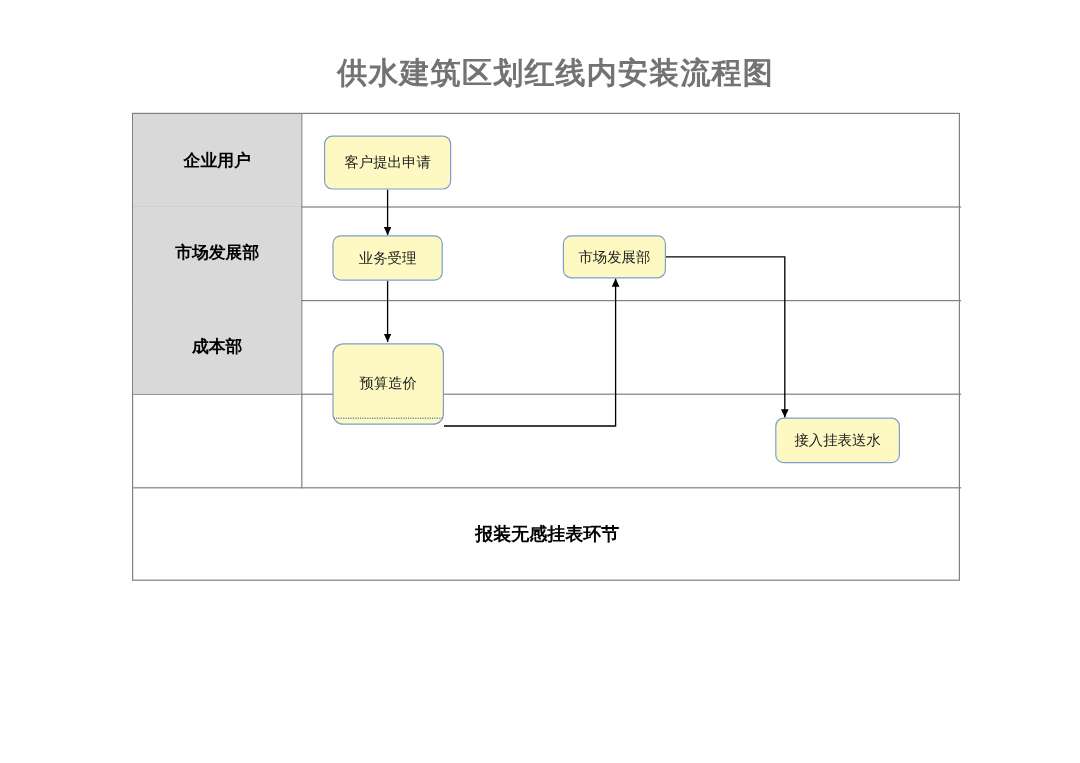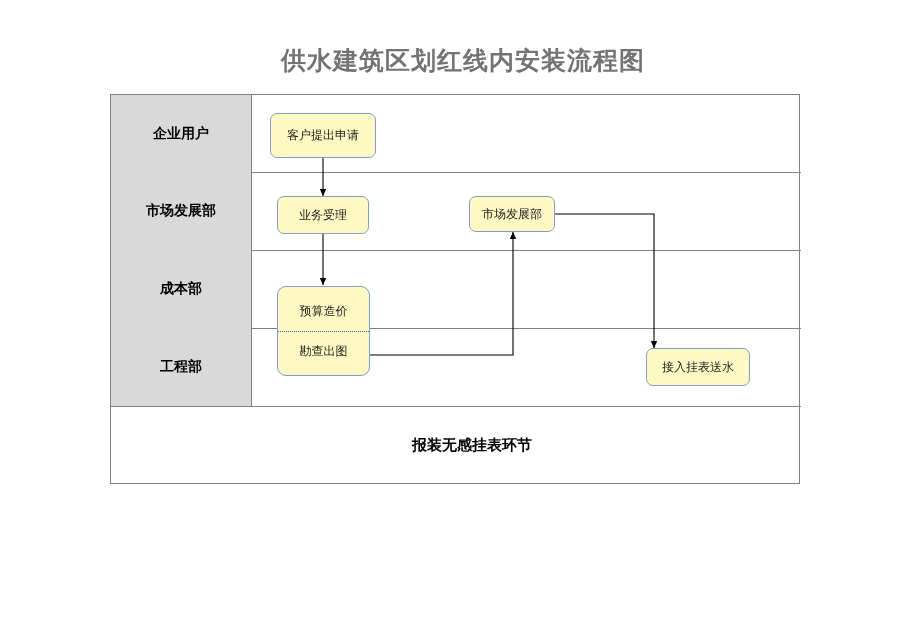--- a/index.html
+++ b/index.html
@@ -65,21 +65,21 @@
     background: #d9d9d9;
     box-sizing: border-box;
     display: flex;
     align-items: center;
     justify-content: center;
     font-size: 14px;
     font-weight: bold;
   }
   .footercell {
     position: absolute;
-    left: 16px;
+    left: 0;
     top: 312px;
     width: 690px;
     height: 77px;
     display: flex;
     align-items: center;
     justify-content: center;
     font-size: 15px;
     font-weight: bold;
   }
   
@@ -137,21 +137,20 @@
     <div class="rowline" style="top:77px;"></div>
     <div class="rowline" style="top:155px;"></div>
     <div class="rowline" style="top:233px;"></div>
     <div class="rowline" style="top:311px;"></div>
 
     <div id="collline"></div>
 
     <div class="lanelabelcell" style="top:0px;height:77px;">企业用户</div>
     <div class="lanelabelcell" style="top:155px;height:78px;">成本部</div>
     <div class="lanelabelcell" style="top:77px;height:78px;">市场发展部</div>
-    <div class="lanelabelcell" style="top:233px;height:78px;">工程部</div>
 
     <div class="footercell">报装无感挂表环节</div>
   </div>
 
   <svg id="wires">
     <defs>
       <marker id="arrow" markerWidth="9" markerHeight="9" refX="7" refY="3.2" orient="auto" markerUnits="userSpaceOnUse">
         <path d="M0,0 L7,3.2 L0,6.4 z" fill="#000000"></path>
       </marker>
     </defs>
@@ -170,27 +169,24 @@
   </div>
 
   <div class="node" style="left:277px; top:196px; width:92px; height:38px;justify-content:center;">
     <span>业务受理</span>
   </div>
 
   <div class="node" style="left:469px; top:196px; width:86px; height:36px;">
     <span>市场发展部</span>
   </div>
 
-  <div class="node double" style="left:277px; top:286px; width:93px; height:90px;">
+  <div class="node double" style="left:277px; top:286px; width:93px; height:68px;">
     <div class="half">
       <span>预算造价</span>
     </div>
     <div class="divider"></div>
-    <div class="half">
-      <span>勘查出图</span>
-    </div>
   </div>
 
   <div class="node" style="left:602px; top:348px; width:104px; height:38px;margin-left:44px;">
     <span>接入挂表送水</span>
   </div>
 
 </div>
 
 </body></html>

